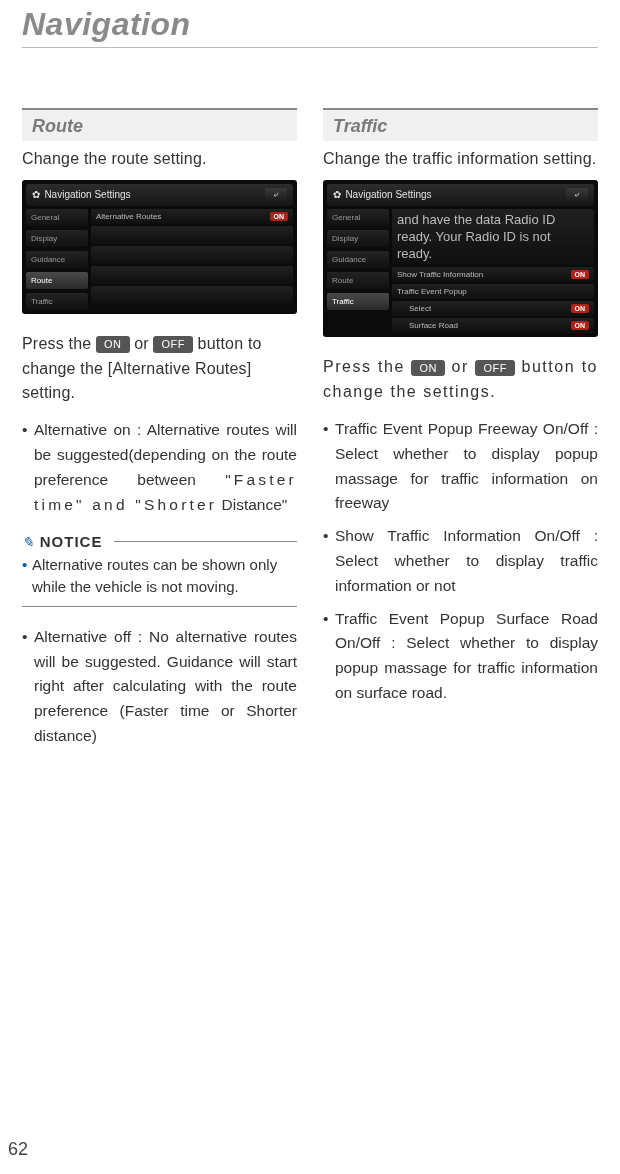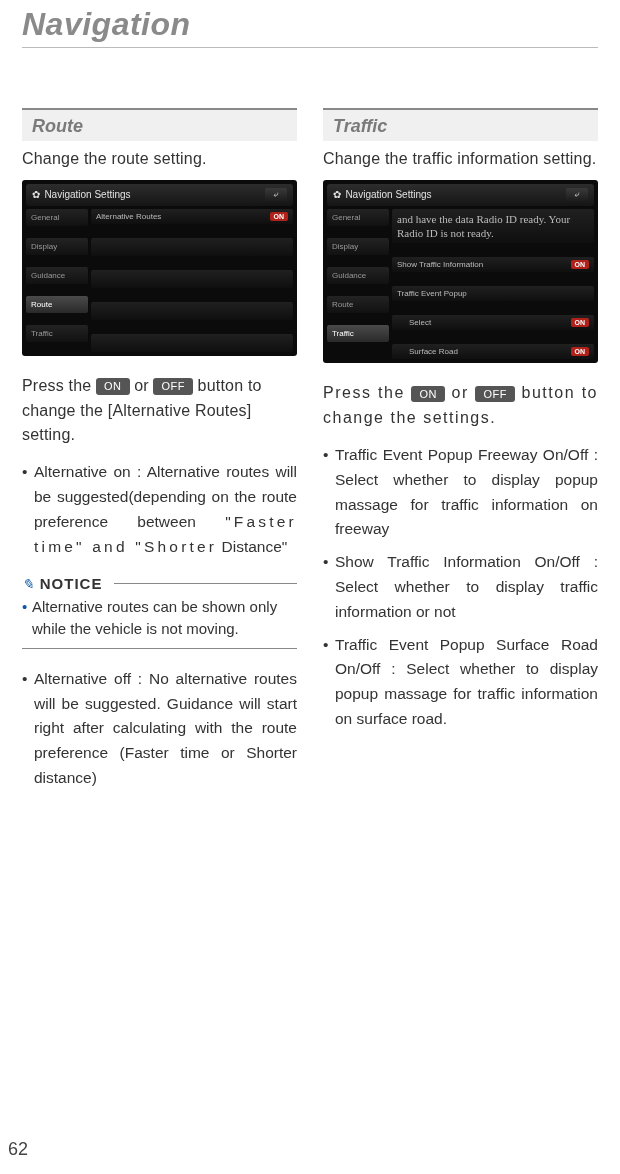--- a/index.html
+++ b/index.html
@@ -86,57 +86,56 @@
       font-size: 9px;
     }
     .ss-body {
       display: flex;
       gap: 3px;
     }
     .ss-sidebar {
       width: 62px;
       display: flex;
       flex-direction: column;
-      gap: 12px;
+      gap: 4px;
     }
     .ss-tab {
       background: linear-gradient(#232323,#111);
       color: #999;
       font-size: 8px;
       padding: 4px 5px;
       border-radius: 2px;
     }
     .ss-tab.selected {
       background: linear-gradient(#4a4a4a,#2a2a2a);
       color: #fff;
     }
     .ss-content {
       flex: 1;
       display: flex;
       flex-direction: column;
-      gap: 14px;
+      gap: 2px;
     }
     .ss-row {
       background: linear-gradient(#202020,#0f0f0f);
       display: flex;
       justify-content: space-between;
       align-items: center;
       padding: 3px 5px;
       color: #bbb;
       font-size: 8px;
       border-radius: 2px;
     }
     .ss-text-row {
       background: linear-gradient(#202020,#0f0f0f);
       color: #bbb;
-      font-size: 11px;
+      font-size: 13px;
       padding: 3px 5px;
       border-radius: 2px;
       line-height: 1.3;
-      font-family: Liberation Serif, serif;
     }
     .toggle-pill {
       display: inline-block;
       background: #b0211a;
       color: #fff;
       font-size: 7px;
       padding: 1px 4px;
       border-radius: 2px;
       font-weight: bold;
     }

